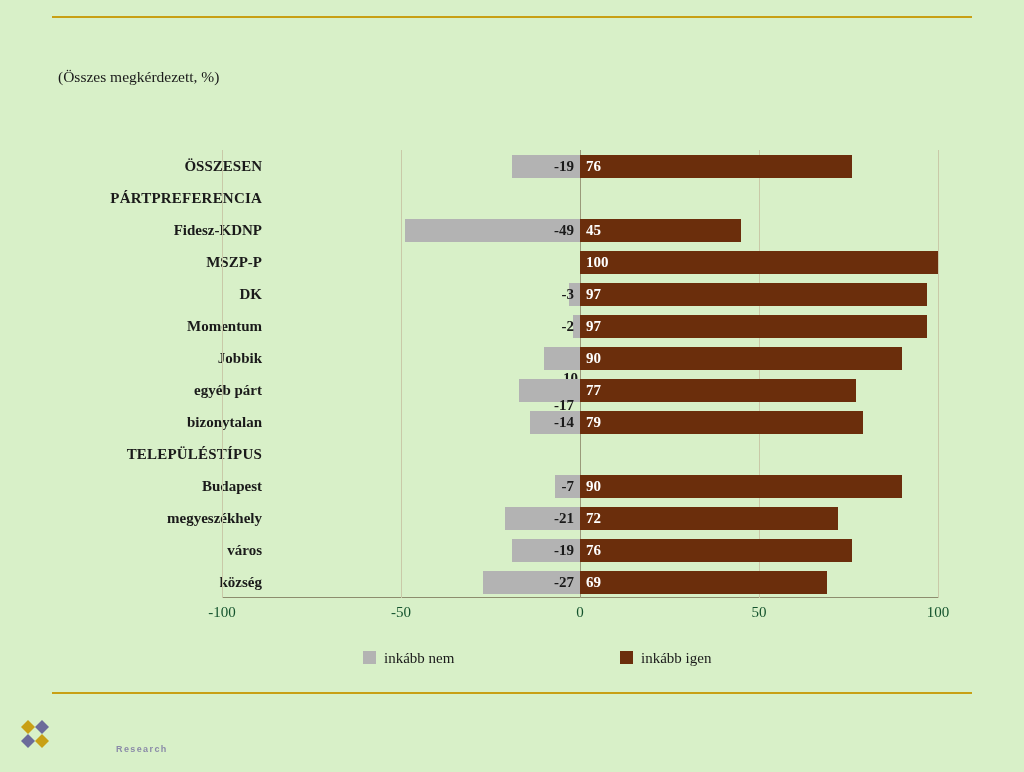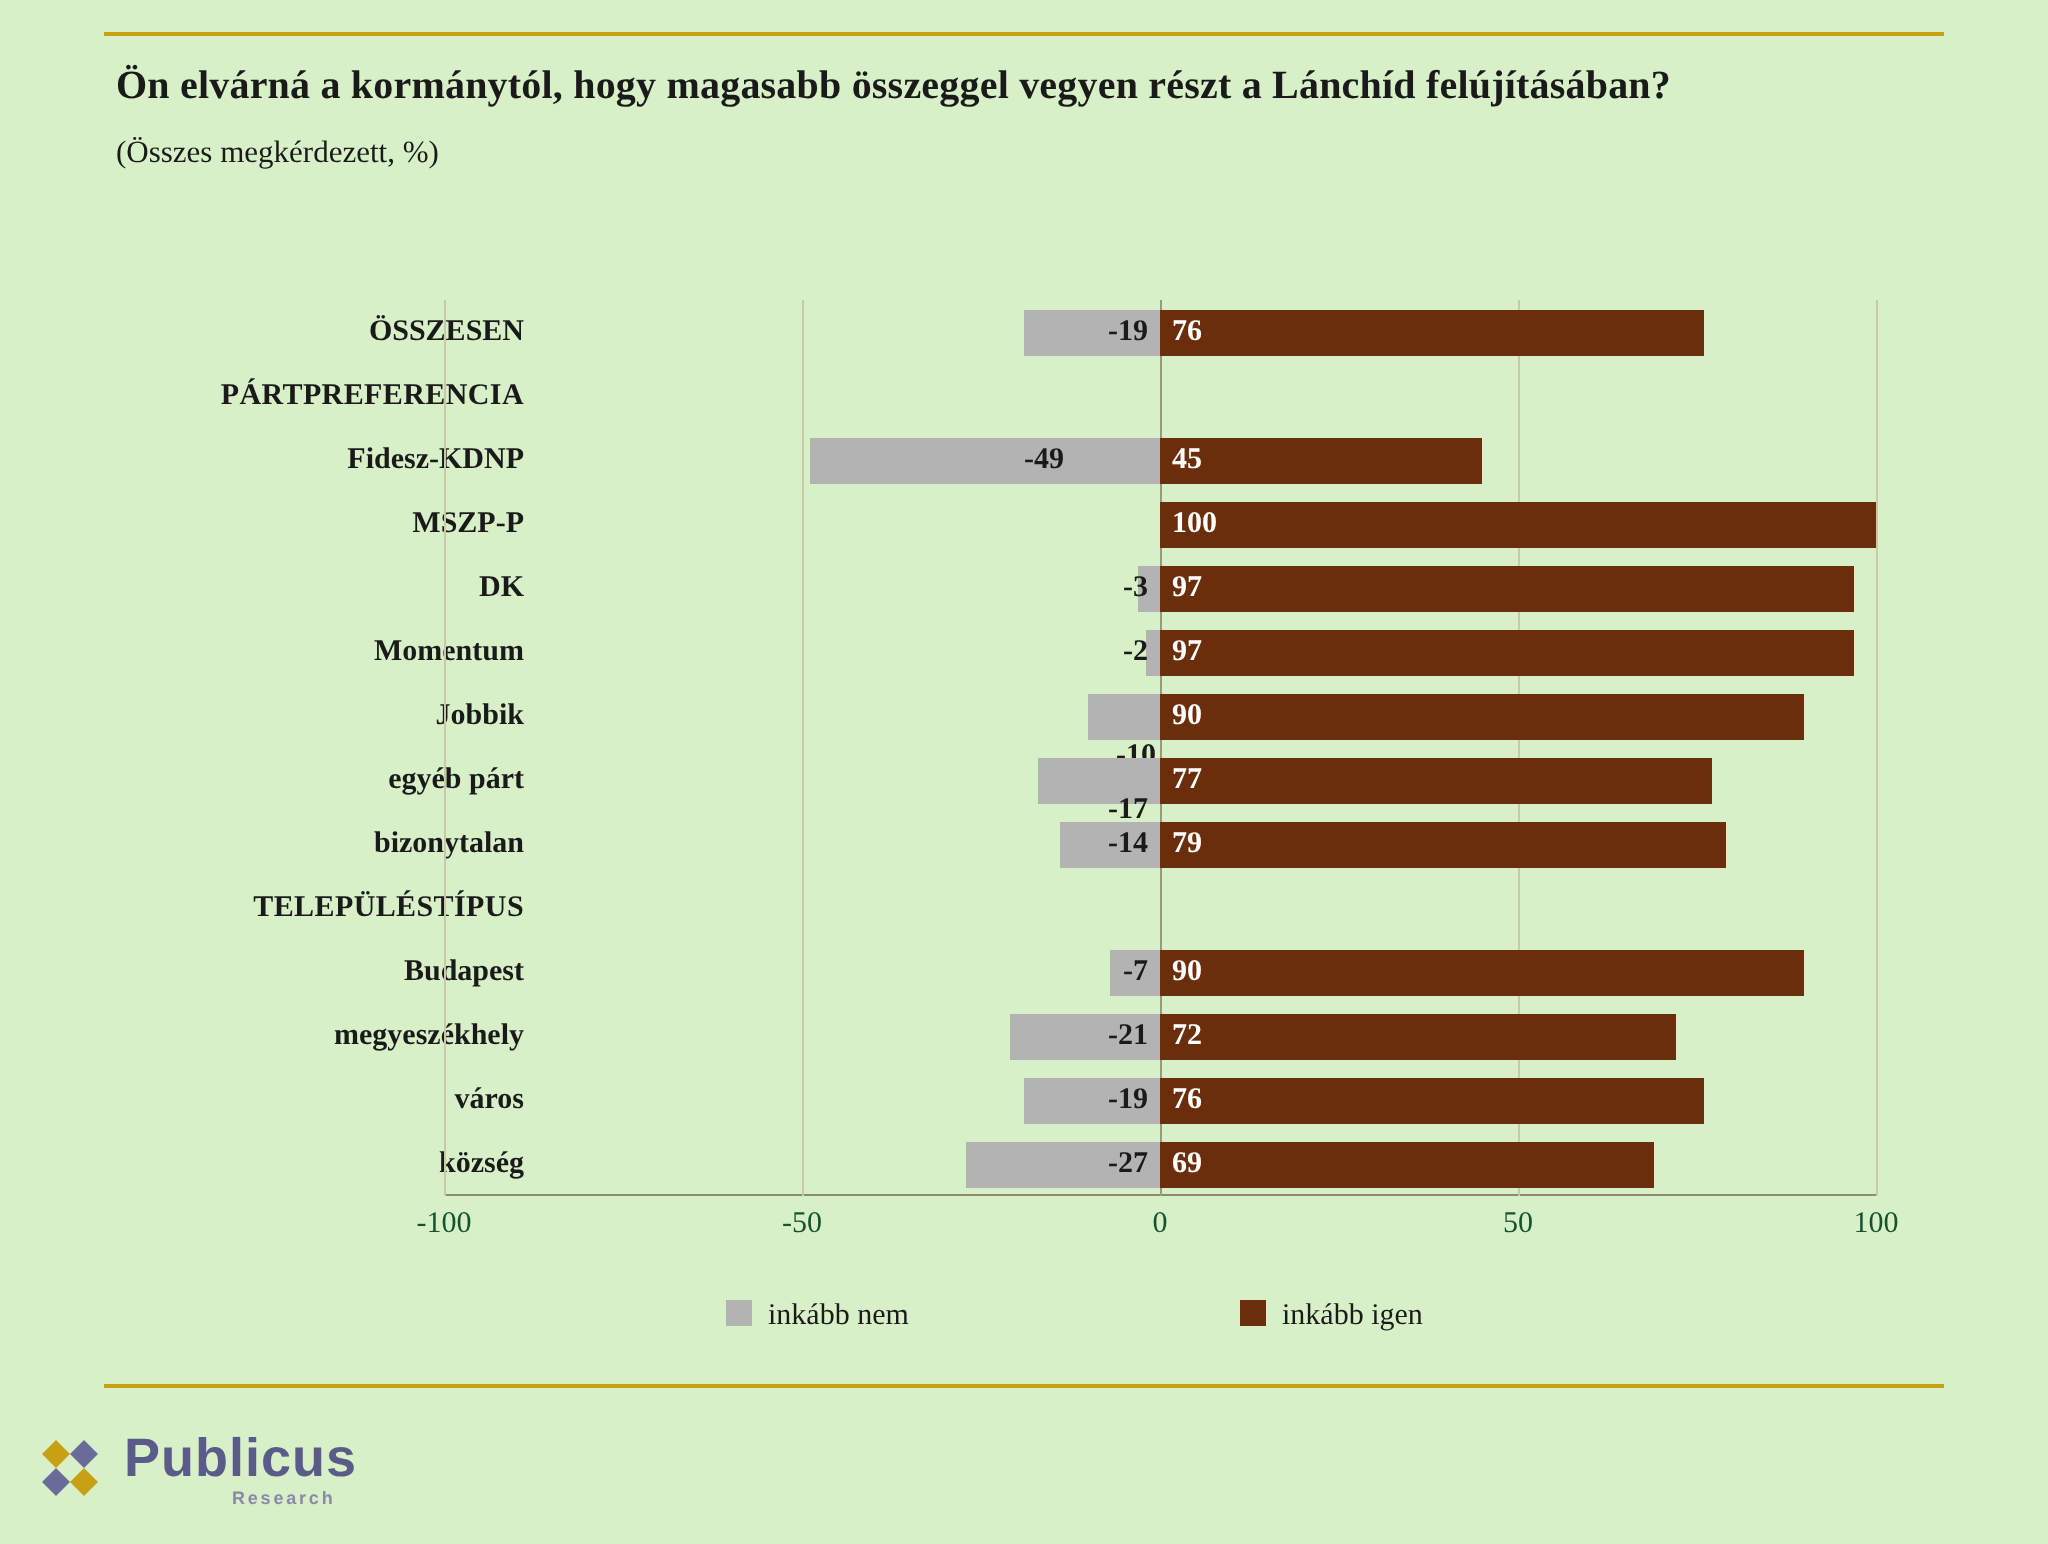--- a/index.html
+++ b/index.html
@@ -210,21 +210,20 @@
   }
 </style>
 </head>
 <body>
 
 <div class="slide">
 
   <div class="rule-top"></div>
   <div class="rule-bottom"></div>
 
-  <div class="title">Ön elvárná a kormánytól, hogy magasabb összeggel vegyen részt a Lánchíd felújításában?</div>
   <div class="subtitle">(Összes megkérdezett, %)</div>
 
   <div class="chart">
     <div class="labels">
         <div class="row-label" style="top: 6px;">ÖSSZESEN</div>
         <div class="row-label group" style="top: 38px;">PÁRTPREFERENCIA</div>
         <div class="row-label" style="top: 70px;">Fidesz-KDNP</div>
         <div class="row-label" style="top: 102px;">MSZP-P</div>
         <div class="row-label" style="top: 134px;">DK</div>
         <div class="row-label" style="top: 166px;">Momentum</div>
@@ -247,21 +246,21 @@
         <div class="tick-label" style="left: 358px;">0</div>
         <div class="gridline" style="left: 537px;"></div>
         <div class="tick-label" style="left: 537px;">50</div>
         <div class="gridline" style="left: 716px;"></div>
         <div class="tick-label" style="left: 716px;">100</div>
         <div class="bar neg" style="left: 289.98px; width: 68.02px; top: 4.5px;"></div>
         <div class="val-neg" style="left: 248px; width: 104px; top: 4.5px;">-19</div>
         <div class="bar pos" style="left: 358px; width: 272.08px; top: 4.5px;"></div>
         <div class="val-pos" style="left: 364px; top: 4.5px;">76</div>
         <div class="bar neg" style="left: 182.58px; width: 175.42px; top: 68.5px;"></div>
-        <div class="val-neg" style="left: 248px; width: 104px; top: 68.5px; text-align: center;">-49</div>
+        <div class="val-neg" style="left: 248px; width: 104px; top: 68.5px;">-49</div>
         <div class="bar pos" style="left: 358px; width: 161.1px; top: 68.5px;"></div>
         <div class="val-pos" style="left: 364px; top: 68.5px;">45</div>
         <div class="bar pos" style="left: 358px; width: 358px; top: 100.5px;"></div>
         <div class="val-pos" style="left: 364px; top: 100.5px;">100</div>
         <div class="bar neg" style="left: 347.26px; width: 10.74px; top: 132.5px;"></div>
         <div class="val-neg" style="left: 248px; width: 104px; top: 132.5px;">-3</div>
         <div class="bar pos" style="left: 358px; width: 347.26px; top: 132.5px;"></div>
         <div class="val-pos" style="left: 364px; top: 132.5px;">97</div>
         <div class="bar neg" style="left: 350.84px; width: 7.16px; top: 164.5px;"></div>
         <div class="val-neg" style="left: 248px; width: 104px; top: 164.5px;">-2</div>
@@ -303,17 +302,16 @@
       <div class="legend-item" style="left: 620px;"><span class="legend-swatch" style="background: rgb(107, 46, 12);"></span><span>inkább igen</span></div>
     </div>
 
   <div class="logo">
     <svg class="logo-mark" viewBox="0 0 36 36">
       <polygon points="10,4 17,11 10,18 3,11" fill="#c8a015"></polygon>
       <polygon points="24,4 31,11 24,18 17,11" fill="#6b6b9a"></polygon>
       <polygon points="10,18 17,25 10,32 3,25" fill="#6b6b9a"></polygon>
       <polygon points="24,18 31,25 24,32 17,25" fill="#c8a015"></polygon>
     </svg>
-    <div class="logo-text">Publicus</div>
     <div class="logo-sub">Research</div>
   </div>
 
 </div>
 
 </body></html>

